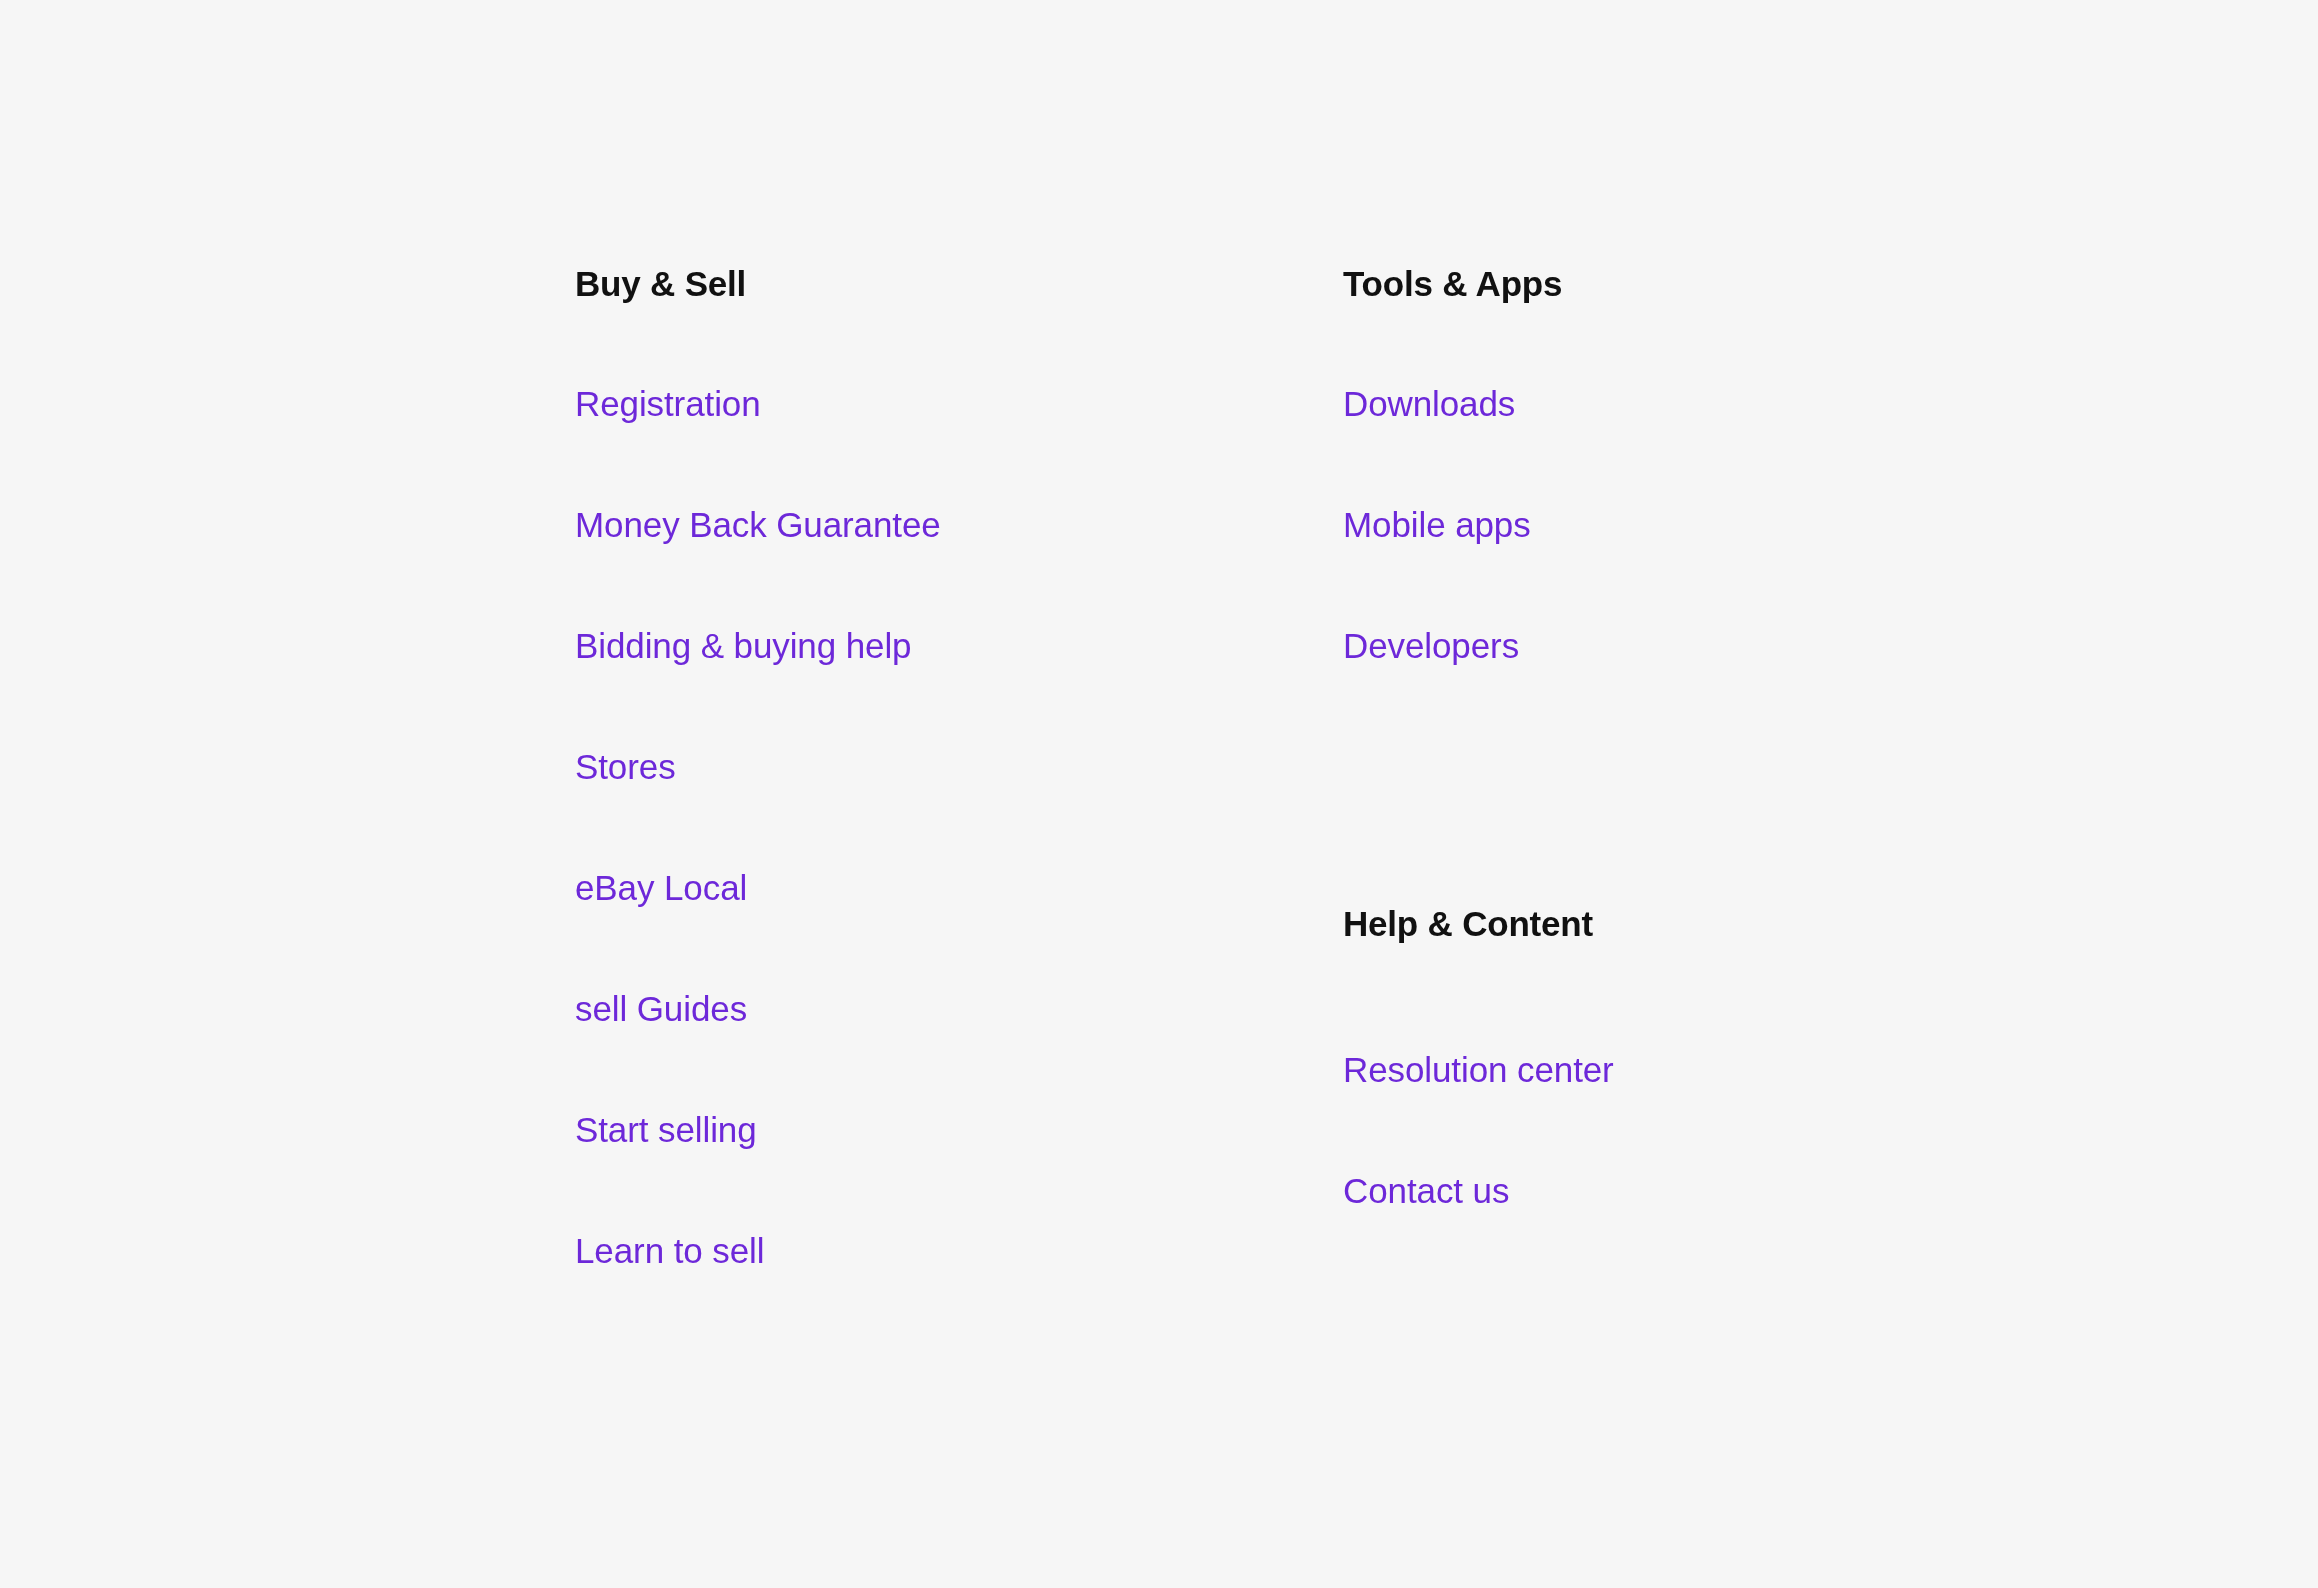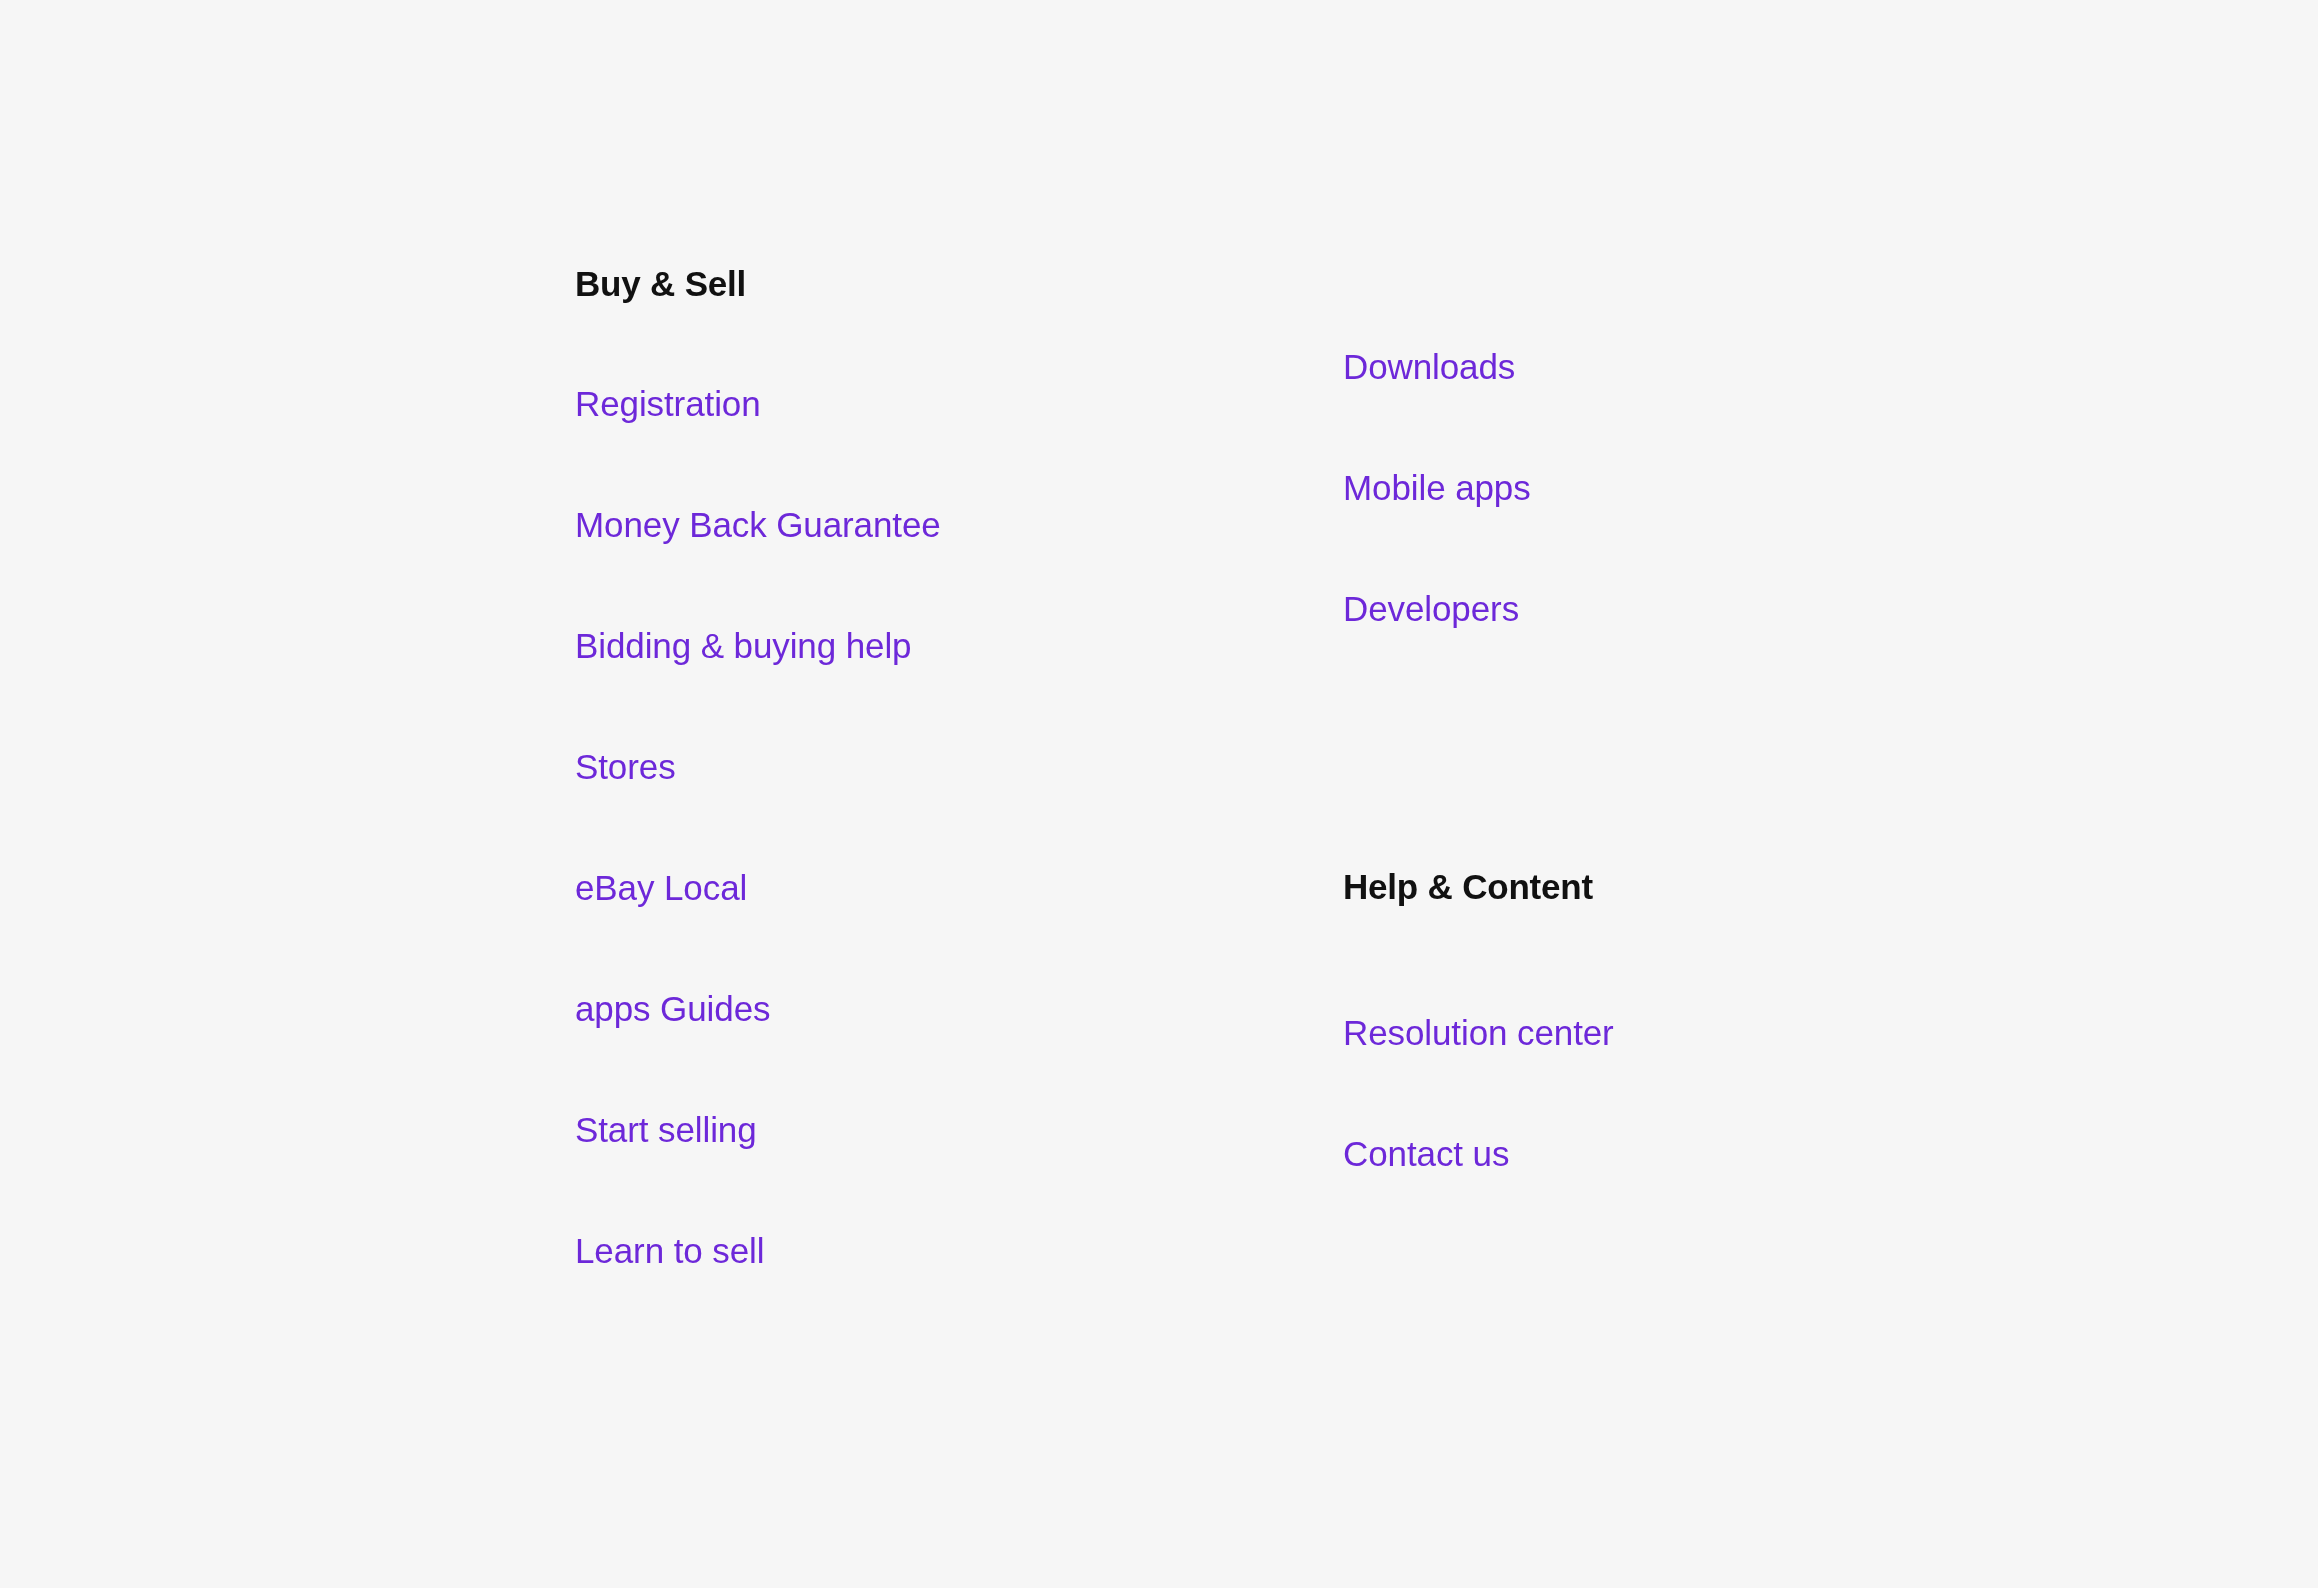--- a/index.html
+++ b/index.html
@@ -130,36 +130,37 @@
         <li>
           <a class="nav-link" href="#">Bidding &amp; buying help</a>
         </li>
         <li>
           <a class="nav-link" href="#">Stores</a>
         </li>
         <li>
           <a class="nav-link" href="#">eBay Local</a>
         </li>
         <li>
-          <a class="nav-link" href="#">apps Guides</a>
+          <a class="nav-link" href="#">sell Guides</a>
         </li>
         <li>
           <a class="nav-link" href="#">Start selling</a>
         </li>
         <li>
           <a class="nav-link" href="#">Learn to sell</a>
         </li>
       </ul>
     </section>
 
   </div>
 
   <div class="nav-column" id="column-tools-help">
 
     <section class="nav-group" id="group-tools-apps">
+      <h3 class="group-heading">Tools &amp; Apps</h3>
       <ul class="nav-list">
         <li>
           <a class="nav-link" href="#">Downloads</a>
         </li>
         <li>
           <a class="nav-link" href="#">Mobile apps</a>
         </li>
         <li>
           <a class="nav-link" href="#">Developers</a>
         </li>

